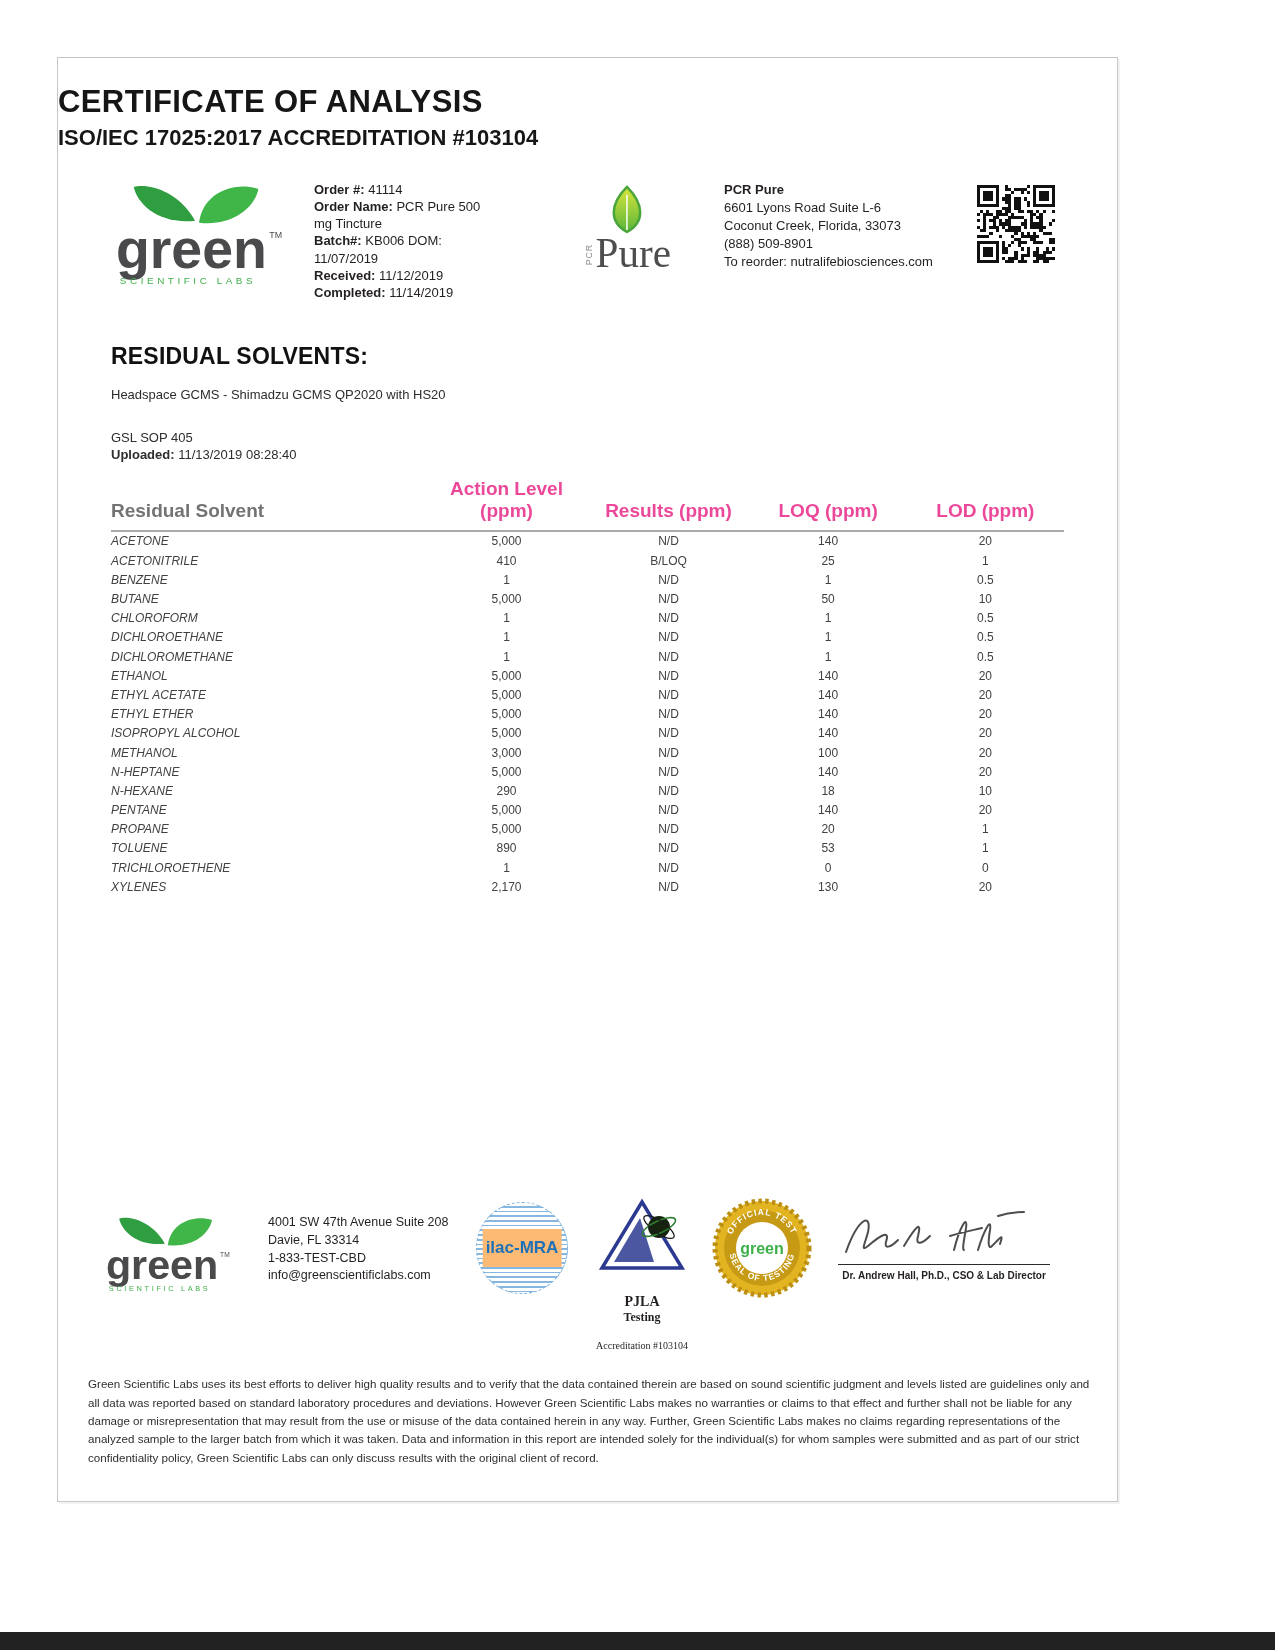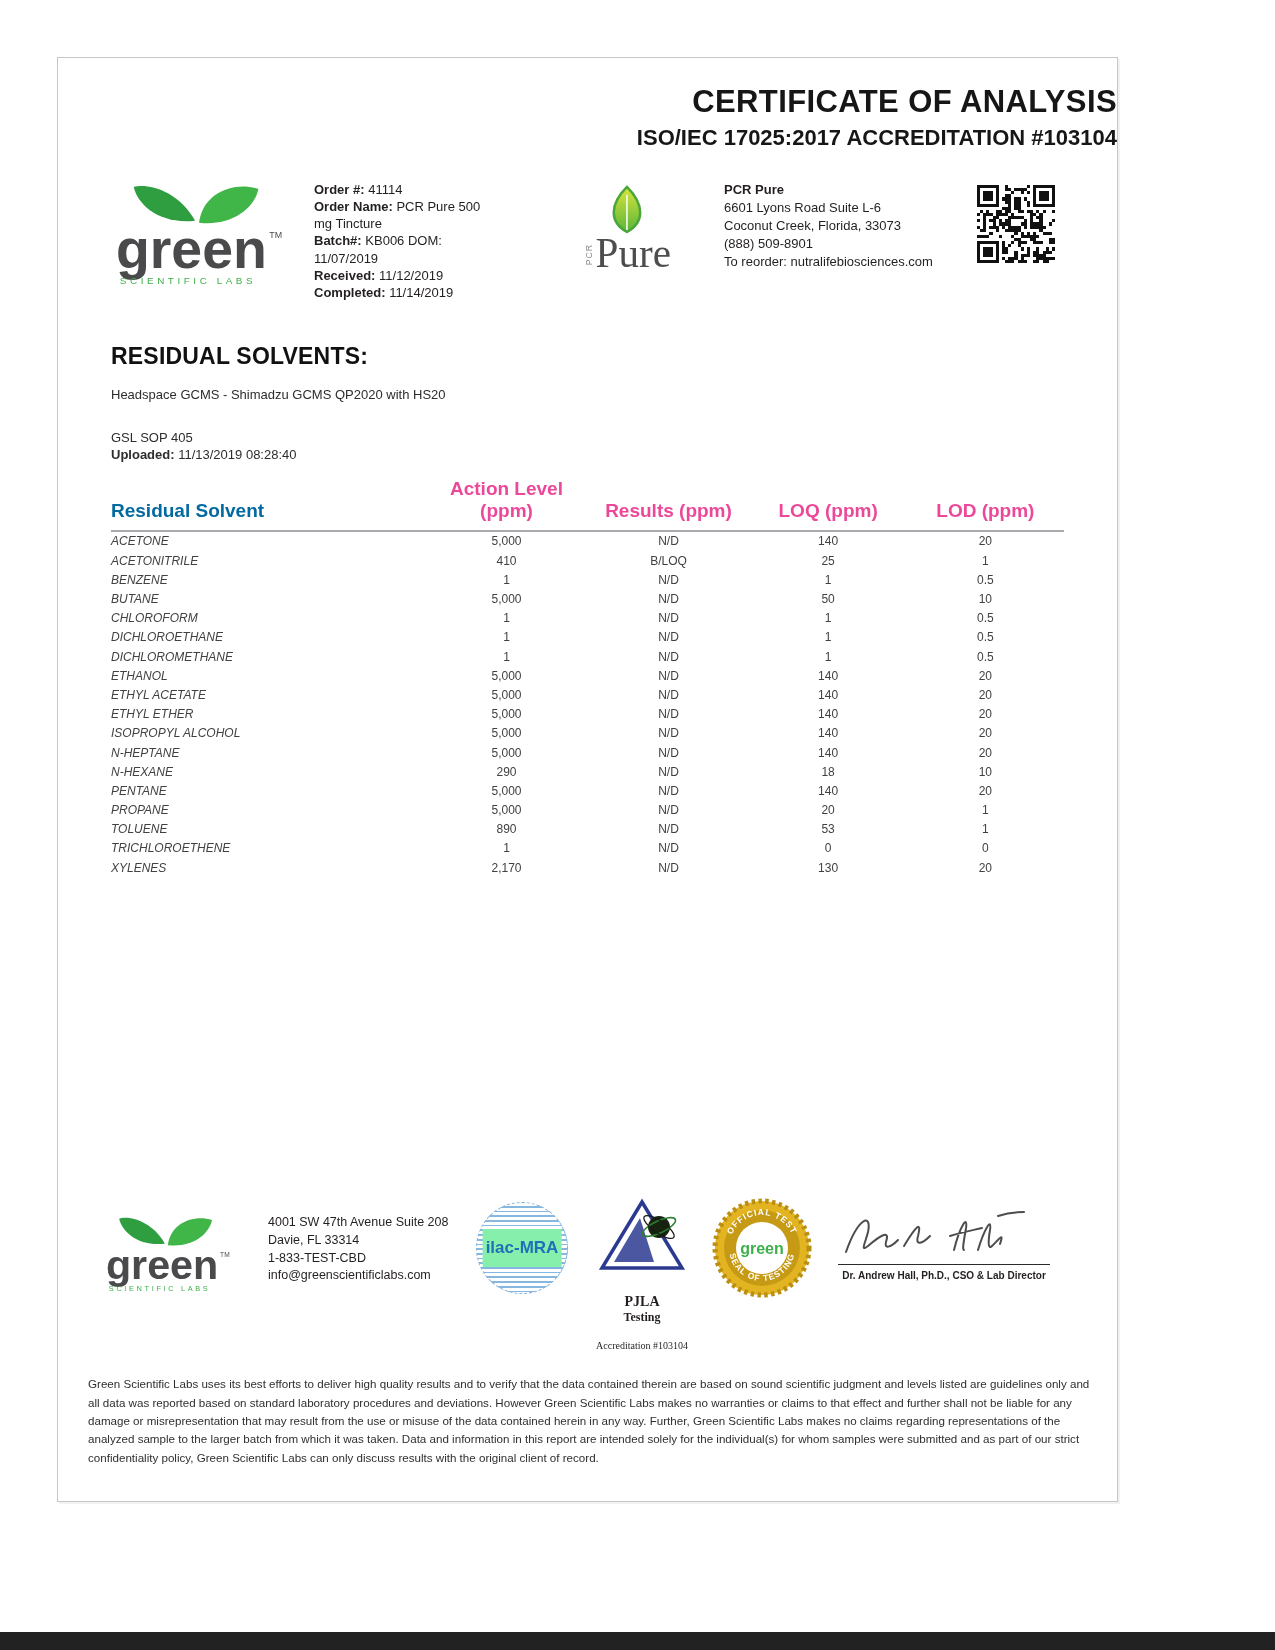--- a/index.html
+++ b/index.html
@@ -7,55 +7,55 @@
   body {
     width:1275px; height:1650px; position:relative;
     font-family:"Liberation Sans", sans-serif; color:#231f20;
     overflow:hidden;
   }
   .doc {
     position:absolute; left:57px; top:57px; width:1061px; height:1445px;
     background:#fff; border:1px solid #c6c6c6;
     box-shadow:2px 2px 0 rgba(0,0,0,0.05);
   }
-  .doc-header { text-align:right; padding-top:26px; }
+  .doc-header { text-align:left; padding-top:26px; }
   .title { font-size:31px; font-weight:bold; letter-spacing:0.4px; color:#161616; }
   .subtitle { font-size:22px; font-weight:bold; margin-top:5px; color:#161616; }
 
   .info-row { display:flex; align-items:flex-start; margin-top:30px; padding:0 50px; }
   .order-info { width:180px; margin-left:18px; font-size:13px; line-height:1.32; }
   .order-info b { font-weight:bold; }
   .client-info { width:240px; margin-left:40px; font-size:13px; line-height:1.38; }
   .client-name { font-weight:bold; }
   .pcr-logo { margin-left:72px; margin-top:2px; }
   .qr { margin-left:auto; margin-right:12px; margin-top:4px; }
 
   .section { padding:0 53px; margin-top:42px; }
   .section-title { font-size:23px; font-weight:bold; letter-spacing:0.2px; color:#111; }
   .method { font-size:13px; margin-top:17px; color:#2d2d2d; }
   .sop-block { font-size:13px; margin-top:28px; line-height:1.3; color:#2d2d2d; }
   .sop-block b { font-weight:bold; }
 
   .table-wrap { padding:0 53px; margin-top:14px; }
   table { width:100%; border-collapse:collapse; }
   thead th { border-bottom:2px solid #a7a9ac; padding-bottom:8px; vertical-align:bottom; }
-  th.col-name { text-align:left; font-size:19px; font-weight:bold; color:#0369a1; }
+  th.col-name { text-align:left; font-size:19px; font-weight:bold; color:#737373; }
   th.col-num { font-size:19px; text-align:center; font-weight:bold; color:#ec4899; }
   tbody td { font-size:12px; color:#414042; text-align:center; padding:2.6px 0; }
   tbody td:first-child { text-align:left;font-style:italic; }
 
   .footer-row { position:absolute; left:42px; right:30px; bottom:150px; display:flex; align-items:flex-start; }
   .footer-logo { margin-top:16px; }
   .footer-address { font-size:12.5px; line-height:1.42; margin-left:28px; width:188px; margin-top:16px; }
   .ilac { position:relative; width:100px; height:96px; margin-left:16px; margin-top:2px; }
   .ilac-globe { position:absolute; left:4px; top:2px; width:92px; height:92px; border-radius:50%;
     border:1.5px dashed #7fb2de;
     background:repeating-linear-gradient(180deg, #ffffff 0 3px, #86b7e1 3px 4.7px); }
   .ilac-text { position:absolute; top:50%; left:50%; transform:translate(-50%,-50%);
-    background:#86efac; padding:9px 3px; color:#1d71b8; font-weight:bold; font-size:17px; white-space:nowrap; }
+    background:#fdba74; padding:9px 3px; color:#1d71b8; font-weight:bold; font-size:17px; white-space:nowrap; }
   .pjla { margin-left:20px; text-align:center; width:100px; }
   .pjla-name { font-family:"Liberation Serif", serif; font-weight:bold; font-size:14px; margin-top:18px; }
   .pjla-sub  { font-family:"Liberation Serif", serif; font-weight:bold; font-size:12px; }
   .pjla-acc  { font-family:"Liberation Serif", serif; font-size:10px; margin-top:15px; white-space:nowrap; }
   .seal { margin-left:20px; margin-top:0; }
   .signature { margin-left:26px; width:212px; margin-top:8px; }
   .sig-line { border-bottom:1.5px solid #2b2b2b; margin-top:-4px; }
   .sig-name { font-size:10px; font-weight:bold; margin-top:5px; white-space:nowrap; text-align:center; }
 
   .disclaimer { position:absolute; left:30px; right:26px; bottom:34px;
@@ -433,20 +433,27 @@
             <td>20</td>
           </tr>
           <tr>
             <td>ISOPROPYL ALCOHOL</td>
             <td>5,000</td>
             <td>N/D</td>
             <td>140</td>
             <td>20</td>
           </tr>
           <tr>
+            <td>METHANOL</td>
+            <td>3,000</td>
+            <td>N/D</td>
+            <td>100</td>
+            <td>20</td>
+          </tr>
+          <tr>
             <td>N-HEPTANE</td>
             <td>5,000</td>
             <td>N/D</td>
             <td>140</td>
             <td>20</td>
           </tr>
           <tr>
             <td>N-HEXANE</td>
             <td>290</td>
             <td>N/D</td>

